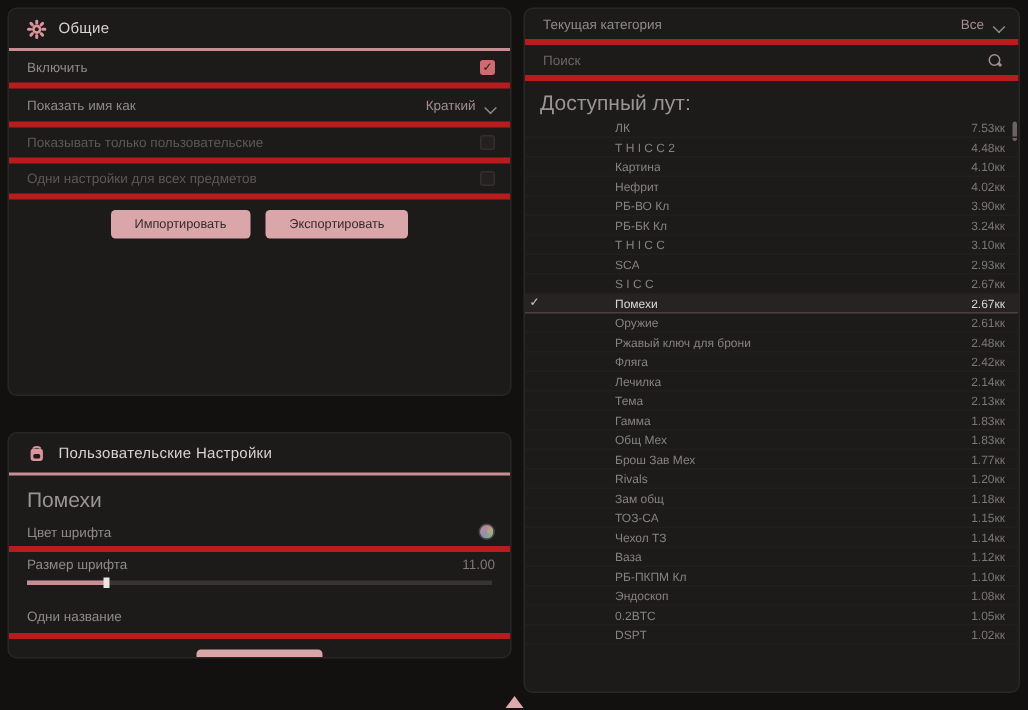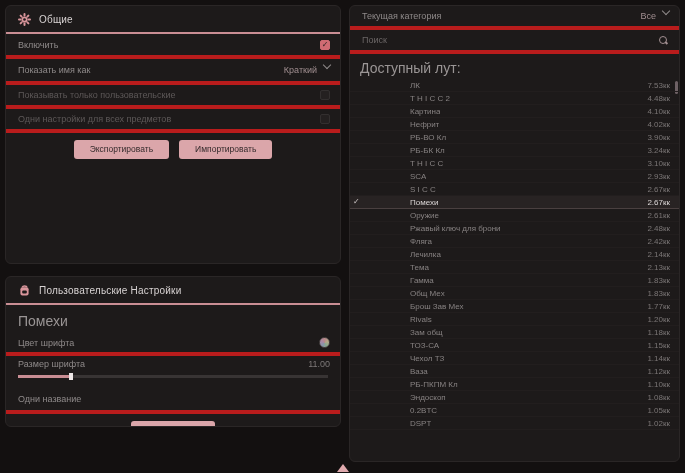--- a/index.html
+++ b/index.html
@@ -17,21 +17,21 @@
   .row{display:flex;align-items:center;justify-content:space-between;
     padding:0 10px 0 12px;border-bottom:4px solid #b91c1c;min-height:20px;flex:0 0 auto;}
   .row-label{font-size:9px;color:#8f8a8a;}
   .row-label.dim{color:#5d5858;}
   .checkbox{width:10px;height:10px;border-radius:2px;background:#242020;
     border:1px solid #433e3e;display:flex;align-items:center;justify-content:center;
     font-size:8px;color:#2d2020;box-sizing:border-box;}
   .checkbox.dim{border-color:#332f2f;}
   .checkbox.checked{background:#cf6b73;border-color:#cf6b73;}
   .checkbox.checked::after{content:"✓";}
-  .select-box{display:flex;align-items:flex-start;gap:7px;cursor:pointer;}
+  .select-box{display:flex;align-items:flex-end;gap:7px;cursor:pointer;}
   .select-value{font-size:9px;color:#a08e90;}
   .chevron{width:5px;height:5px;border-right:1.4px solid #8f8a8a;
     border-bottom:1.4px solid #8f8a8a;transform:rotate(45deg);margin-top:-3px;}
   .btn-row{display:flex;gap:10px;justify-content:center;padding:7px 0 8px;}
   .btn{background:#dba6aa;color:#342a2b;font-size:8.5px;line-height:1;
     padding:5px 16px;border-radius:3px;border:none;font-family:inherit;cursor:pointer;}
   .filler{flex:1;}
   
   .group-label{font-size:14px;color:#9a9595;padding:8px 12px 4px;flex:0 0 auto;}
   .colorwheel{width:11px;height:11px;border-radius:50%;
@@ -111,27 +111,27 @@
         <span class="row-label dim">Показывать только пользовательские</span>
         <span class="checkbox dim"></span>
       </div>
 
       <div class="row" style="min-height:20px;">
         <span class="row-label dim">Одни настройки для всех предметов</span>
         <span class="checkbox dim"></span>
       </div>
 
       <div class="btn-row">
+        <button class="btn">Импортировать</button>
         <button class="btn">Экспортировать</button>
-        <button class="btn">Импортировать</button>
       </div>
       <div class="filler"></div>
     </section>
 
-    <section class="panel" style="height:151px;margin-top:12px;">
+    <section class="panel" style="height:151px;margin-top:24px;">
       <div class="panel-header">
         <span class="icon">
           <svg class="hdr-svg" width="13" height="13" viewBox="0 0 13 13">
             <path d="M4.2 3.2 C4.2 1.6 8.8 1.6 8.8 3.2" stroke="#d9959b" stroke-width="1.3" fill="none"></path>
             <rect x="2.4" y="3.2" width="8.2" height="8.2" rx="2" fill="#d9959b"></rect>
             <rect x="4.2" y="6.6" width="4.6" height="3" rx="1" fill="#1d1a1a"></rect>
           </svg>
         </span>
         <span class="panel-title">Пользовательские Настройки</span>
       </div>

